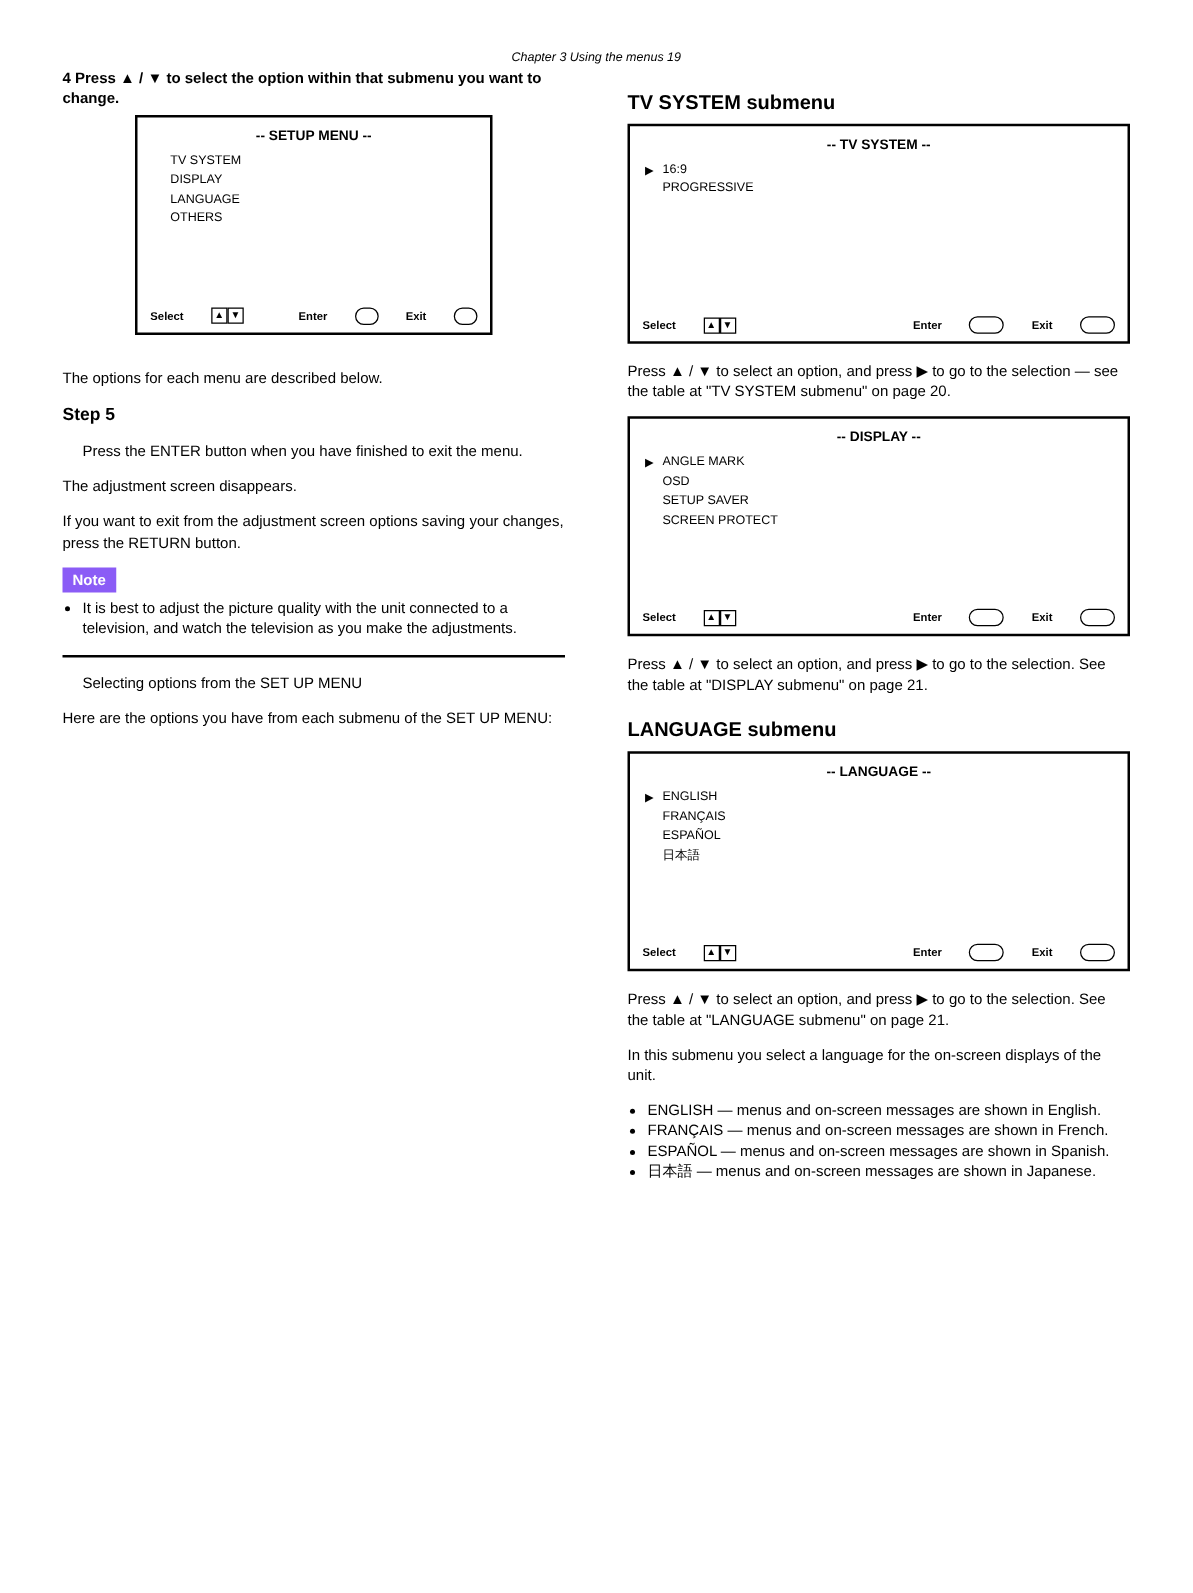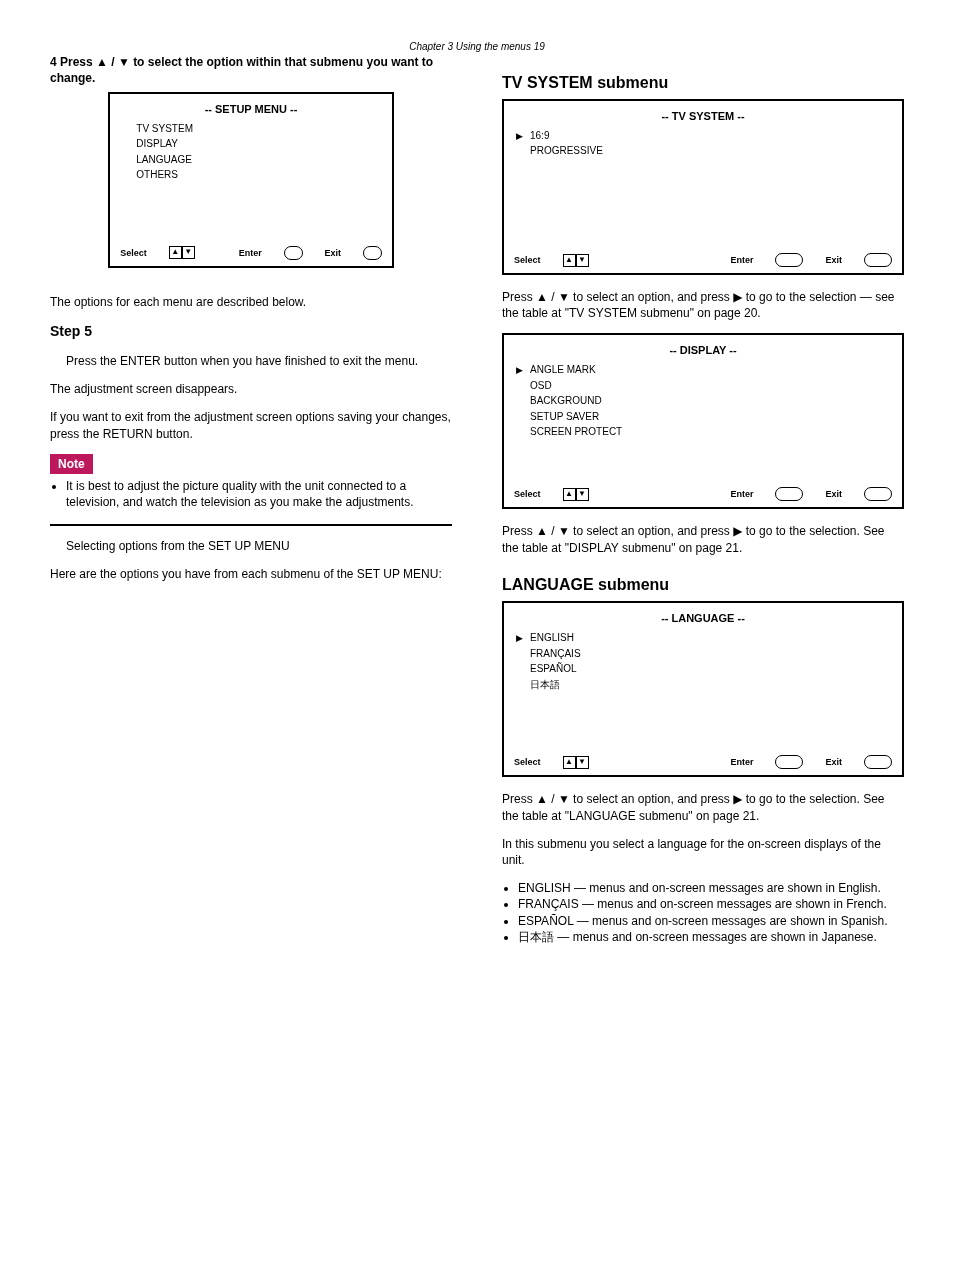--- a/index.html
+++ b/index.html
@@ -86,21 +86,21 @@
     font-size: 14px;
   }
   .heading-big {
     font-weight: normal;
     font-size: 12px;
     margin-top: 12px;
     margin-left: 16px;
   }
   .note-title {
     display: inline-block;
-    background: #be185d;
+    background: #8b5cf6;
     color: #fff;
     padding: 2px 8px;
     font-weight: bold;
     font-size: 12px;
   }
   .divider {
     border-top: 2px solid #000;
     margin: 14px 0 10px 0;
   }
   .submenu-title {
@@ -197,21 +197,20 @@
         </div>
       </div>
       <p>Press  ▲  /  ▼  to select an option, and press  ▶  to go to the selection — see the table at "TV SYSTEM submenu" on page 20.</p>
 
       <div class="box">
         <div class="box-inner">
           <div class="hdr">-- <span>DISPLAY</span> --</div>
           <div class="menu-list">
             <div class="li"><span class="triangle">▶</span><span>ANGLE MARK</span></div>
             <div class="li"><span>OSD</span></div>
-            <div class="li"><span>BACKGROUND</span></div>
             <div class="li"><span>SETUP SAVER</span></div>
             <div class="li"><span>SCREEN PROTECT</span></div>
           </div>
         </div>
         <div class="footer-bar">
           <span>Select</span>
           <span class="updown">
             <span class="arrowbox">▲</span>
               <span class="arrowbox">▼</span>
           </span>

